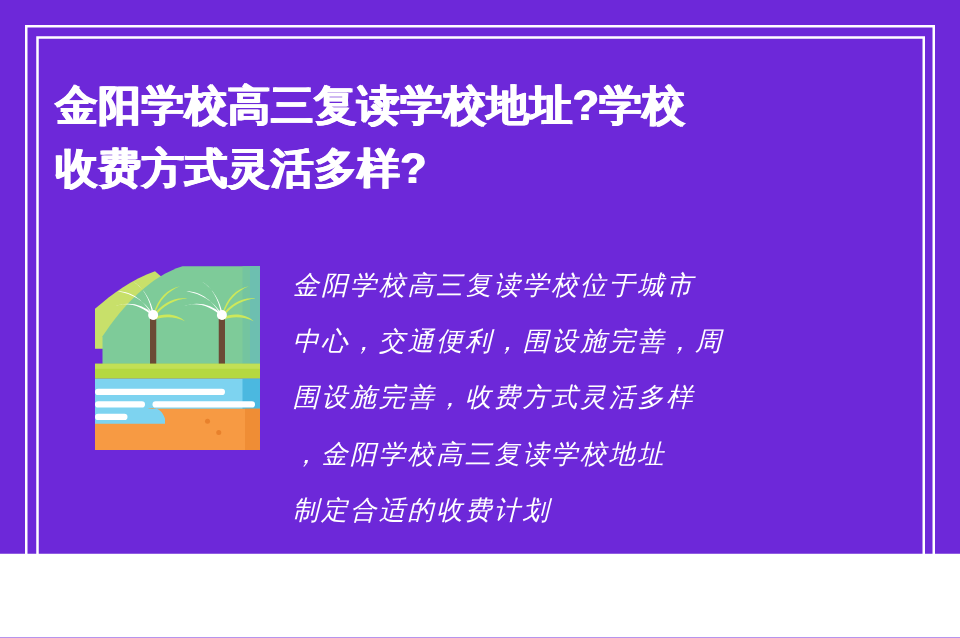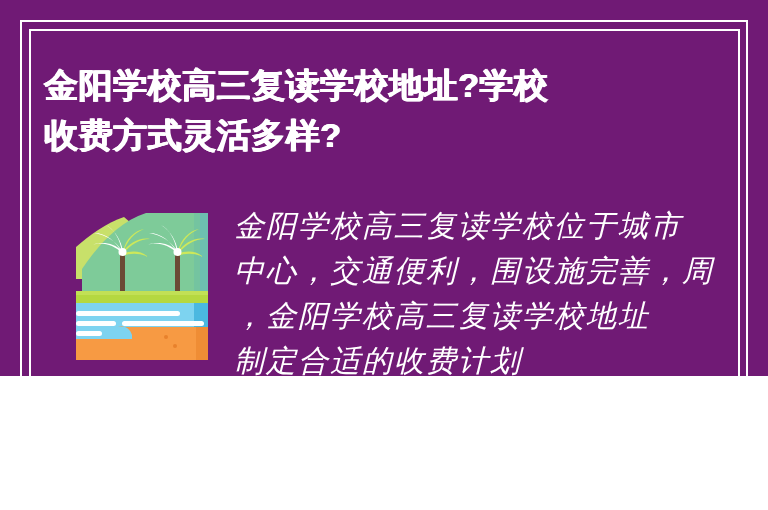--- a/index.html
+++ b/index.html
@@ -8,22 +8,22 @@
   }
   body {
     width: 768px;
     height: 510px;
     overflow: hidden;
     font-family: "Liberation Sans", sans-serif;
   }
   #poster {
     position: relative;
     width: 768px;
-    height: 376px;
-    background: #701a75;
+    height: 443px;
+    background: #6d28d9;
     box-sizing: border-box;
   }
   
   .frame-outer {
     position: absolute;
     left: 20px;
     top: 20px;
     width: 728px;
     height: 470px;
     border: 2px solid #ffffff;
@@ -77,22 +77,22 @@
 
   
   .body-block {
     position: absolute;
     left: 234px;
     top: 206px;
     width: 432px;
   }
   .body-line {
     color: #ffffff;
-    font-family: Liberation Mono, monospace;
-    font-size: 30px;
+    font-family: Liberation Sans, sans-serif;
+    font-size: 21px;
     line-height: 45px;
     font-style: italic;
     letter-spacing: 2px;
     white-space: nowrap;
   }
 </style>
 </head>
 <body>
 
 <div id="poster">
@@ -152,17 +152,18 @@
       <rect x="0" y="132" width="132" height="21" fill="#f79a43"></rect>
       <rect x="120" y="120" width="12" height="33" fill="#ef8d35"></rect>
       <circle cx="90" cy="130" r="2" fill="#e8812c"></circle>
       <circle cx="99" cy="139" r="2" fill="#e8812c"></circle>
     </svg>
   </div>
 
   <div class="body-block">
     <div class="body-line">金阳学校高三复读学校位于城市</div>
     <div class="body-line">中心，交通便利，围设施完善，周</div>
+    <div class="body-line">围设施完善，收费方式灵活多样</div>
     <div class="body-line">，金阳学校高三复读学校地址</div>
     <div class="body-line">制定合适的收费计划</div>
   </div>
 
 </div>
 
 </body></html>

